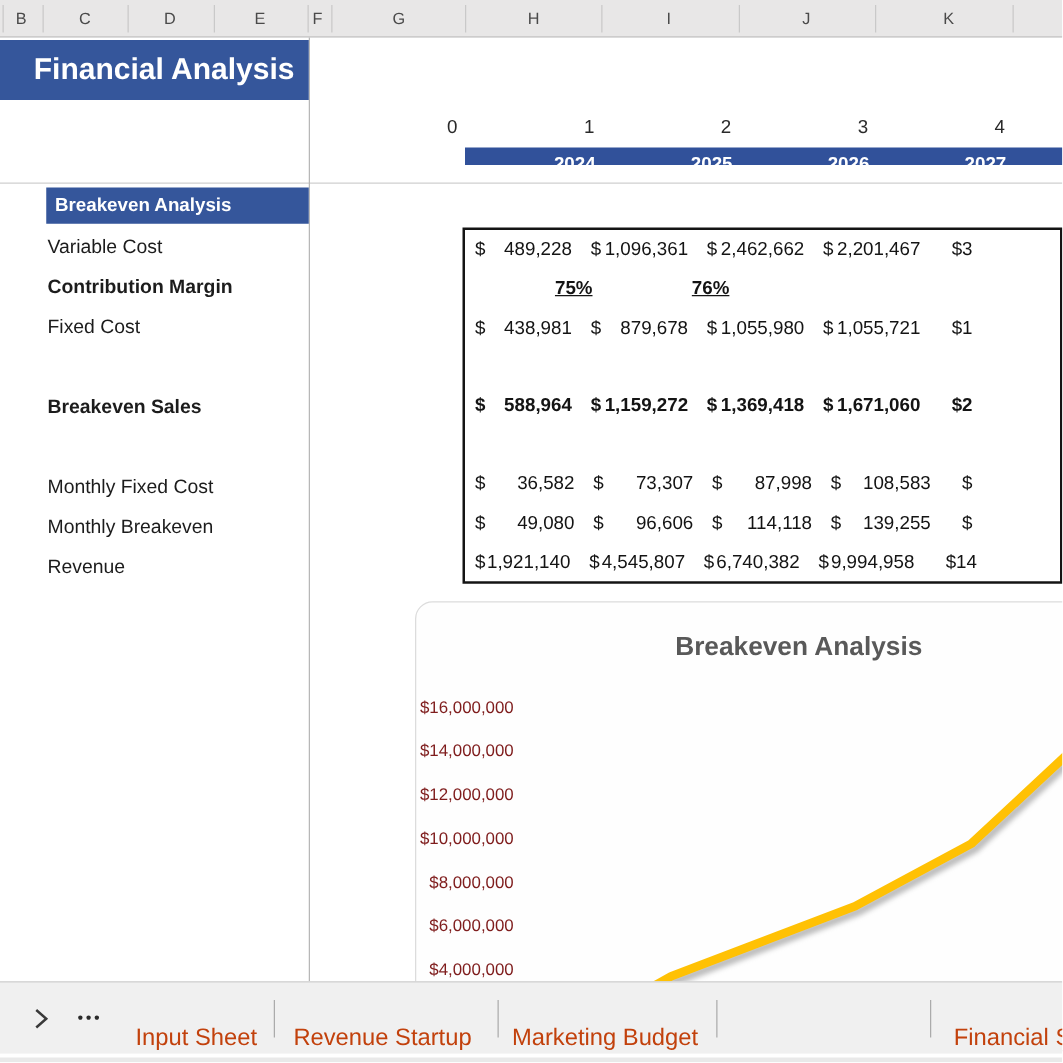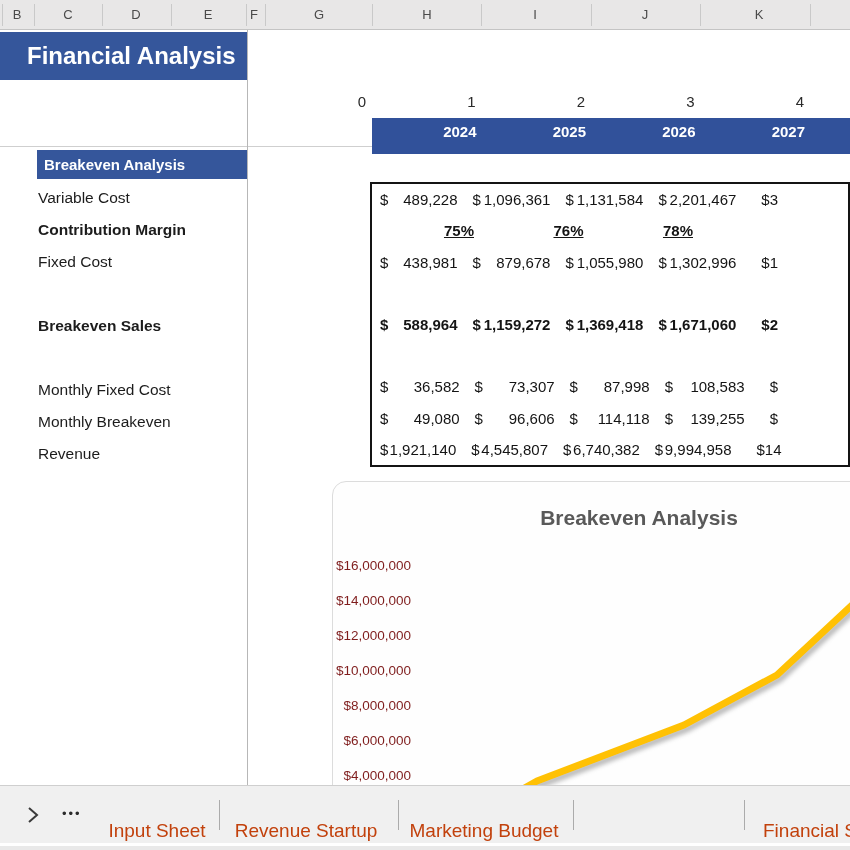--- a/index.html
+++ b/index.html
@@ -29,21 +29,21 @@
   .side-label.bold { font-weight:bold; }
   #side-selected { position:absolute; left:37px; top:150px; width:210px; height:29px;
                    background:#35569b; color:#fff; font-weight:bold; font-size:15px;
                    line-height:29px; padding-left:7px; }
 
   
   .idx-cell { position:absolute; top:88px; height:28px; line-height:28px;
               text-align:right; padding-right:6px; font-size:15px; color:#2a2a2a; }
 
   
-  #year-band { position:absolute; left:372px; top:118px; width:478px; height:36px;
+  #year-band { position:absolute; left:372px; top:118px; width:478px; height:14px;
                background:#31519a; display:flex; }
   #year-band .ycell { width:109.5px; height:28px; line-height:28px; text-align:right;
                       padding-right:5px; color:#fff; font-weight:bold; font-size:15px; }
 
   
   #btable { position:absolute; left:370px; top:182px; width:480px; height:285px;
             border:2.5px solid #141414; display:flex; flex-direction:column; background:transparent; }
   .trow { flex:1; display:flex; font-size:15px; color:#141414; }
   .trow.b { font-weight:bold; }
   .cell { display:flex; align-items:center; width:109.5px; }
@@ -138,61 +138,58 @@
       <div class="cell">
           <span class="cur">$</span>
           <span class="val">489,228</span>
         </div>
       <div class="cell">
           <span class="cur">$</span>
           <span class="val">1,096,361</span>
         </div>
       <div class="cell">
           <span class="cur">$</span>
-          <span class="val">1,131,584</span>
+          <span class="val">2,462,662</span>
         </div>
       <div class="cell">
           <span class="cur">$</span>
           <span class="val">2,201,467</span>
         </div>
       <div class="cell cut">
           <span class="cur">$</span>
           <span class="val">3</span>
         </div>
     </div>
     <div class="trow b">
       <div class="cell pct">
           <span class="val">75%</span>
         </div>
       <div class="cell pct">
           <span class="val">76%</span>
         </div>
       <div class="cell pct">
-          <span class="val">78%</span>
-        </div>
-      <div class="cell pct">
           <span class="val"></span>
         </div>
     </div>
     <div class="trow">
       <div class="cell">
           <span class="cur">$</span>
           <span class="val">438,981</span>
         </div>
       <div class="cell">
           <span class="cur">$</span>
           <span class="val">879,678</span>
         </div>
       <div class="cell">
           <span class="cur">$</span>
           <span class="val">1,055,980</span>
         </div>
       <div class="cell">
           <span class="cur">$</span>
-          <span class="val">1,302,996</span>
+          <span class="val">1,055,721</span>
         </div>
       <div class="cell cut">
           <span class="cur">$</span>
           <span class="val">1</span>
         </div>
     </div>
     <div class="trow">
       <div class="cell"></div>
       <div class="cell"></div>
       <div class="cell"></div>

